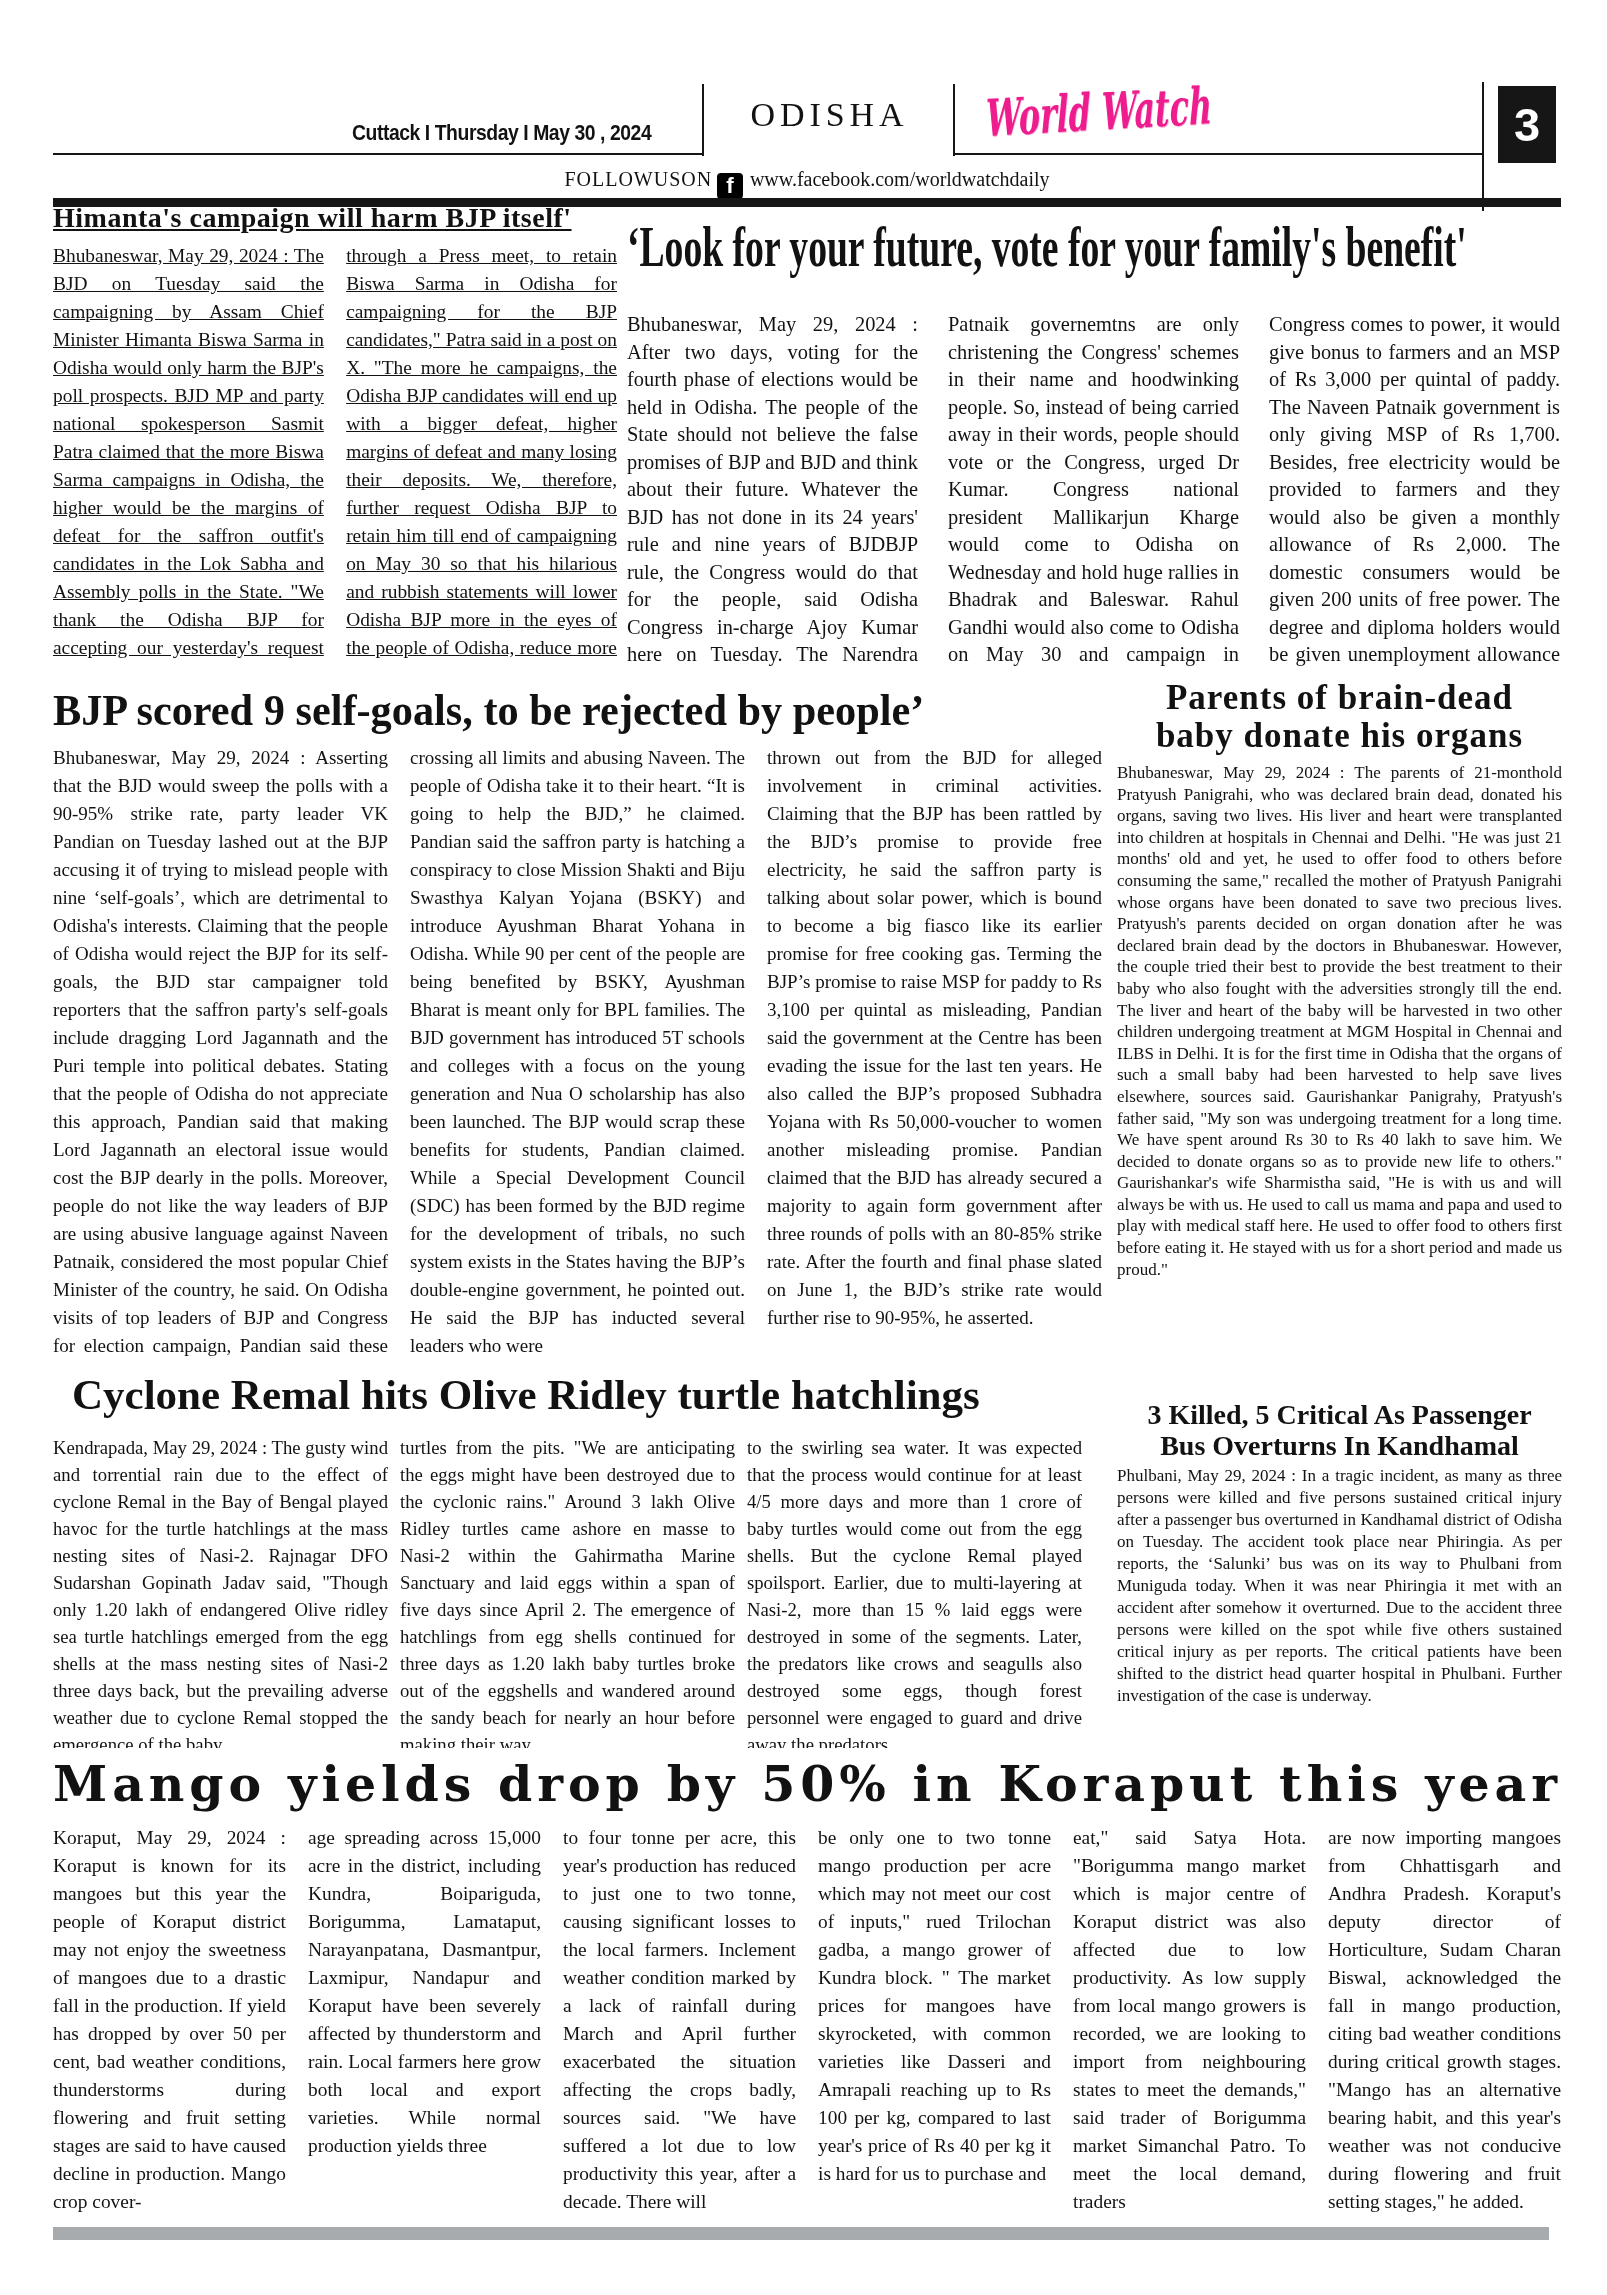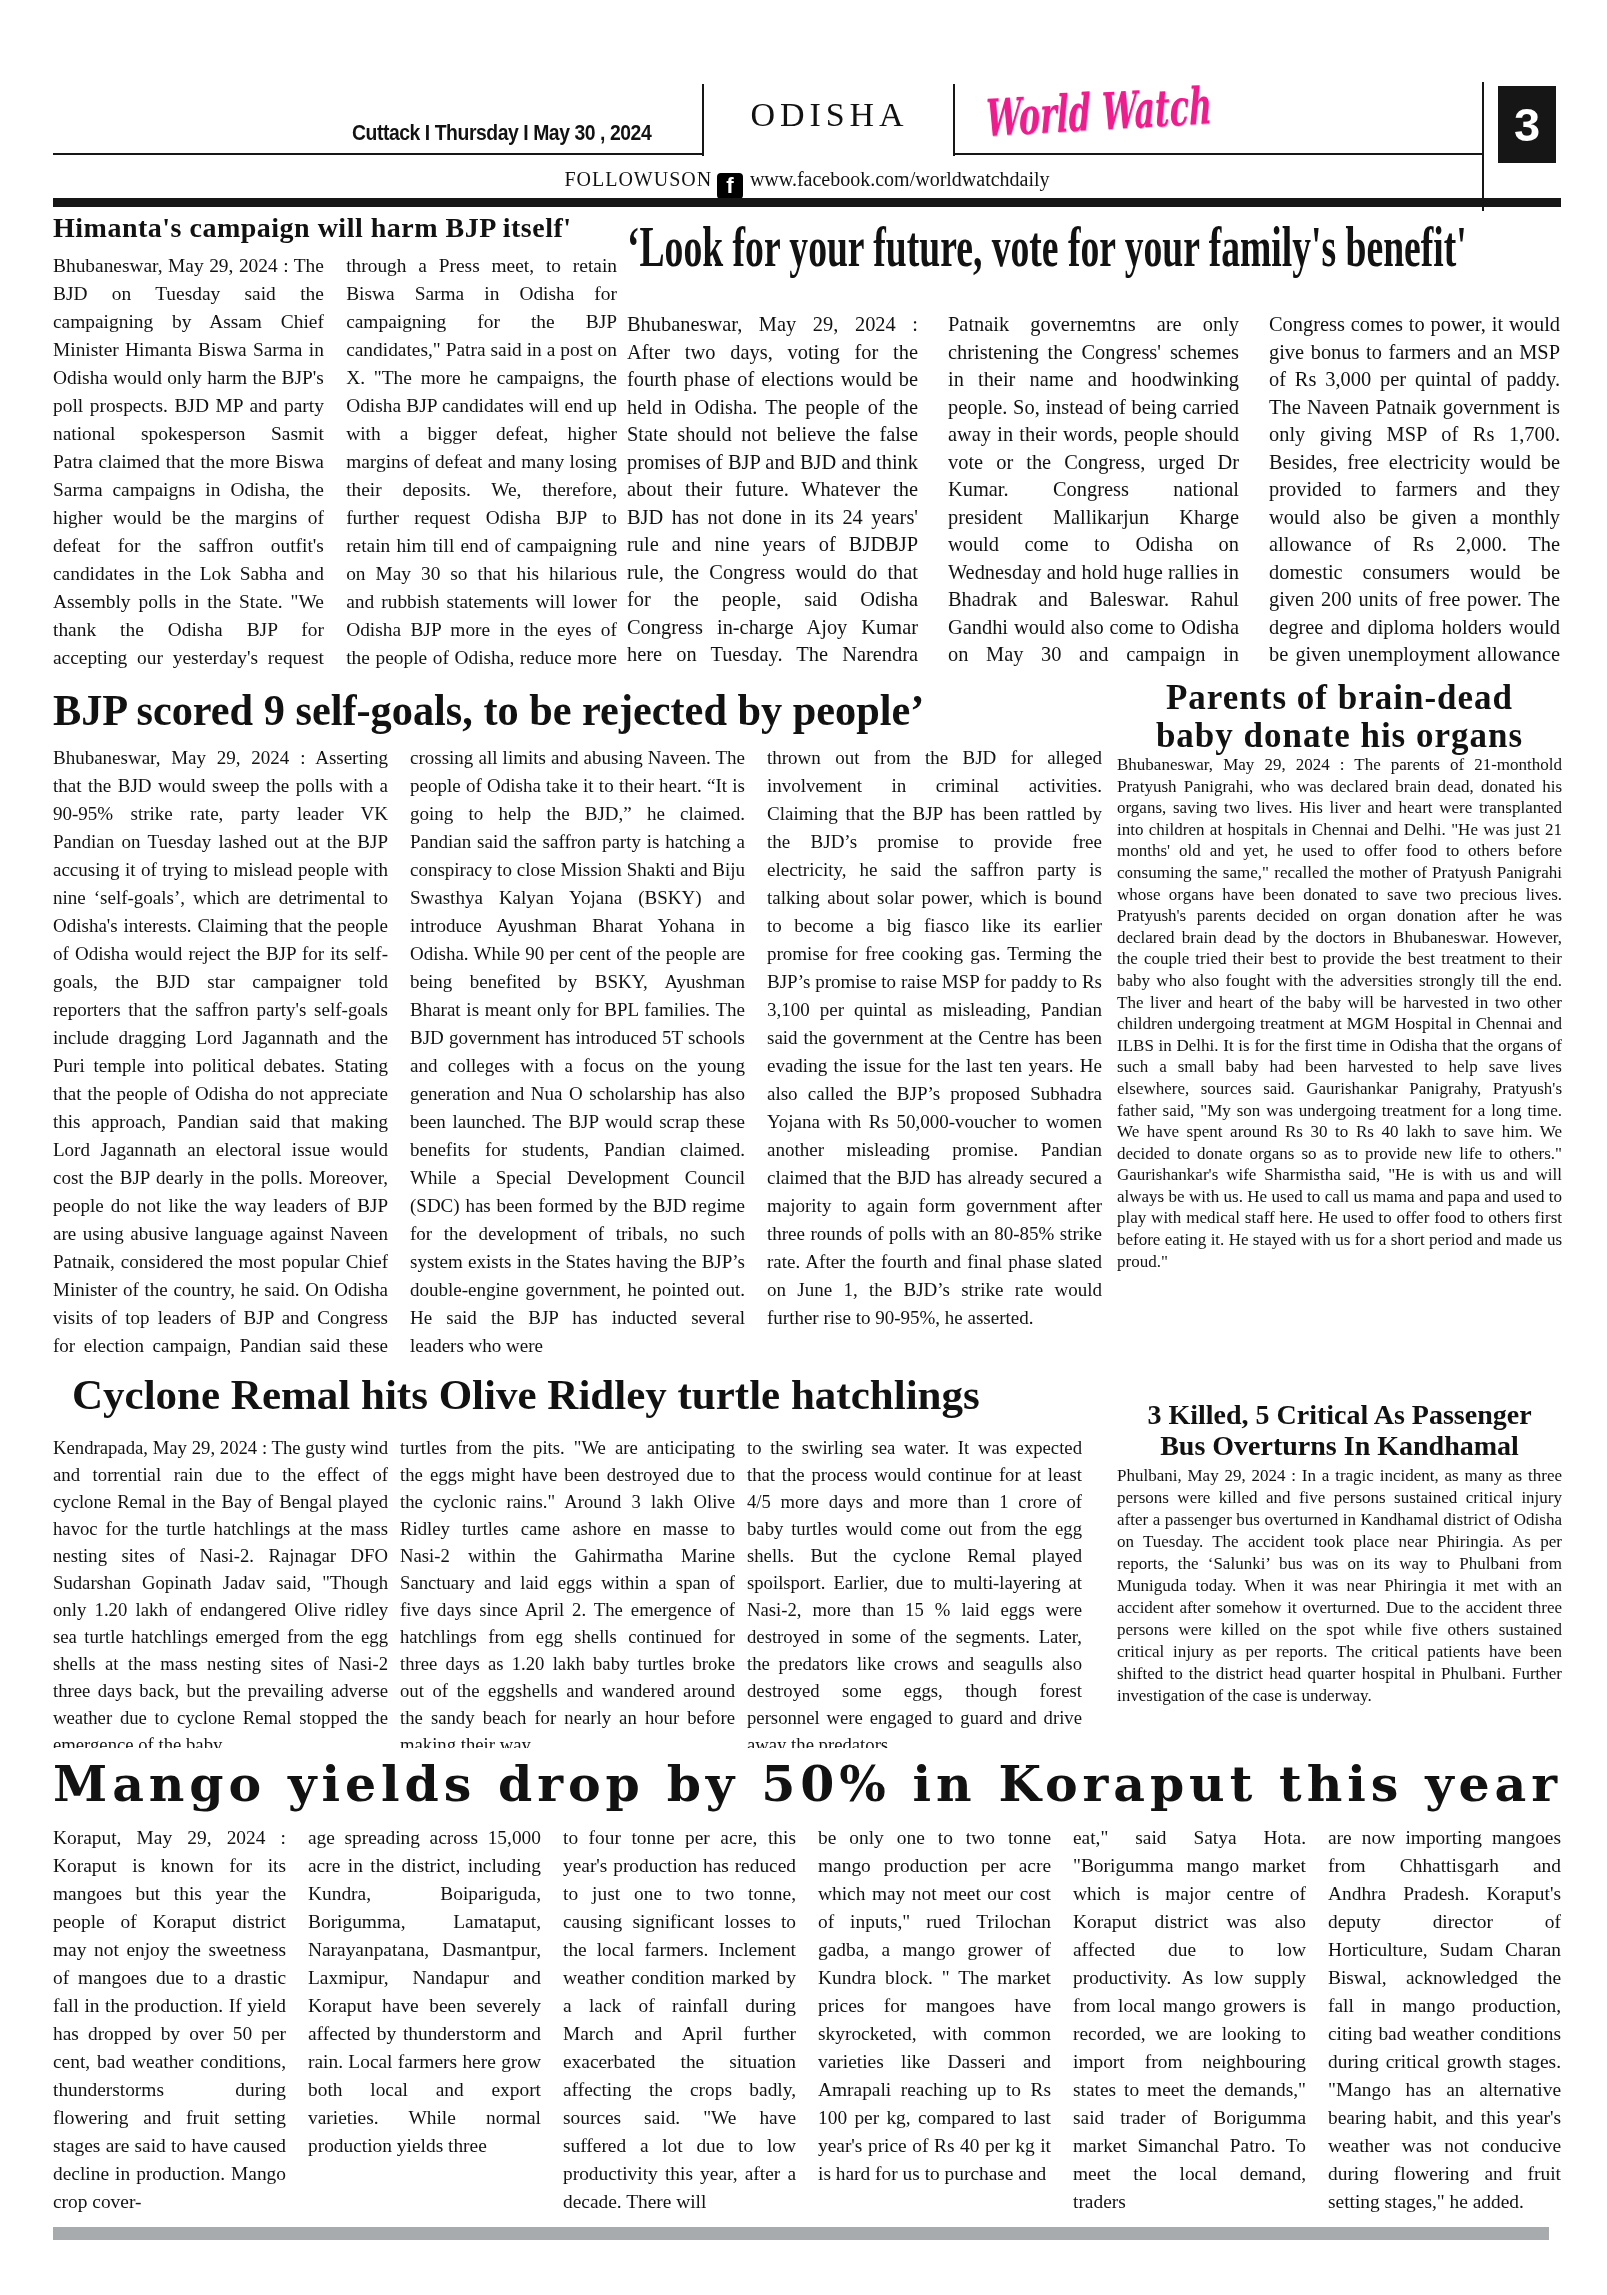--- a/index.html
+++ b/index.html
@@ -27,21 +27,21 @@
   .centerhead{font-weight:bold;text-align:center;}
   .bodytxt{text-align:justify;overflow:hidden;}
   .cols{display:flex;}
   .c{text-align:justify;overflow:hidden;}
   .a1-body .c{width:271px;font-size:19.4px;line-height:28px;height:422px;}
   .a1-body{gap:22.3px;}
   .a2-body .c{width:291px;font-size:20.4px;line-height:27.5px;height:360px;}
   .a2-body{gap:30px;}
   .a3-body .c{width:335px;font-size:19px;line-height:28px;height:622px;}
   .a3-body{gap:22px;}
-  .a4-body{width:445px;font-size:17px;line-height:21.6px;height:645px;}
+  .a4-body{width:445px;font-size:17px;line-height:21.6px;height:645px;margin-top:8px;}
   .a5-body{width:445px;font-size:17px;line-height:22px;height:283px;}
   .a6-body .c{width:335px;font-size:18.7px;line-height:27px;height:314px;}
   .a6-body{gap:12px;}
   .a7-body .c{width:233px;font-size:19.4px;line-height:28px;height:397px;}
   .a7-body{gap:22px;}
   .mango-head{font-family:"DejaVu Serif",serif;font-weight:bold;font-size:49px;
               letter-spacing:4.9px;text-align:center;white-space:nowrap;width:1508px;}
   .footerbar{background:#a8abad;}
 </style>
 </head>
@@ -60,21 +60,21 @@
   <div class="abs pagebox" style="left:1498px;top:86px;">
     <span>3</span>
   </div>
 
   <div class="abs followrow" style="left:53px;top:168px;">
     <span class="lbl">FOLLOWUSON</span><span class="fbicon">f</span><span>www.facebook.com/worldwatchdaily</span>
   </div>
 
   <div class="abs rule" style="left:53px;top:198px;width:1508px;height:8.7px;"></div>
 
-  <div class="abs" style="left:53px;top:212px;width:564px;">
+  <div class="abs" style="left:53px;top:202px;width:564px;text-decoration:underline;">
     <div class="headline" style="font-size:28px;letter-spacing:0.5px;">Himanta's campaign will harm BJP itself'</div>
     <div class="cols a1-body" style="margin-top:7.8px;">
       <div class="c">Bhubaneswar, May 29, 2024 : The BJD on Tuesday said the campaigning by Assam Chief Minister Himanta Biswa Sarma in Odisha would only harm the BJP's poll prospects. BJD MP and party national spokesperson Sasmit Patra claimed that the more Biswa Sarma campaigns in Odisha, the higher would be the margins of defeat for the saffron outfit's candidates in the Lok Sabha and Assembly polls in the State. "We thank the Odisha BJP for accepting our yesterday's request to them,</div>
       <div class="c">through a Press meet, to retain Biswa Sarma in Odisha for campaigning for the BJP candidates," Patra said in a post on X. "The more he campaigns, the Odisha BJP candidates will end up with a bigger defeat, higher margins of defeat and many losing their deposits. We, therefore, further request Odisha BJP to retain him till end of campaigning on May 30 so that his hilarious and rubbish statements will lower Odisha BJP more in the eyes of the people of Odisha, reduce more votes of the BJP candidates," he added.</div>
     </div>
   </div>
 
   <div class="abs" style="left:627px;top:214px;width:935px;height:97px;">
     <span class="condense" style="font-size:57px;transform:scaleX(0.66);">‘Look for your future, vote for your family's benefit'</span>
   </div>

